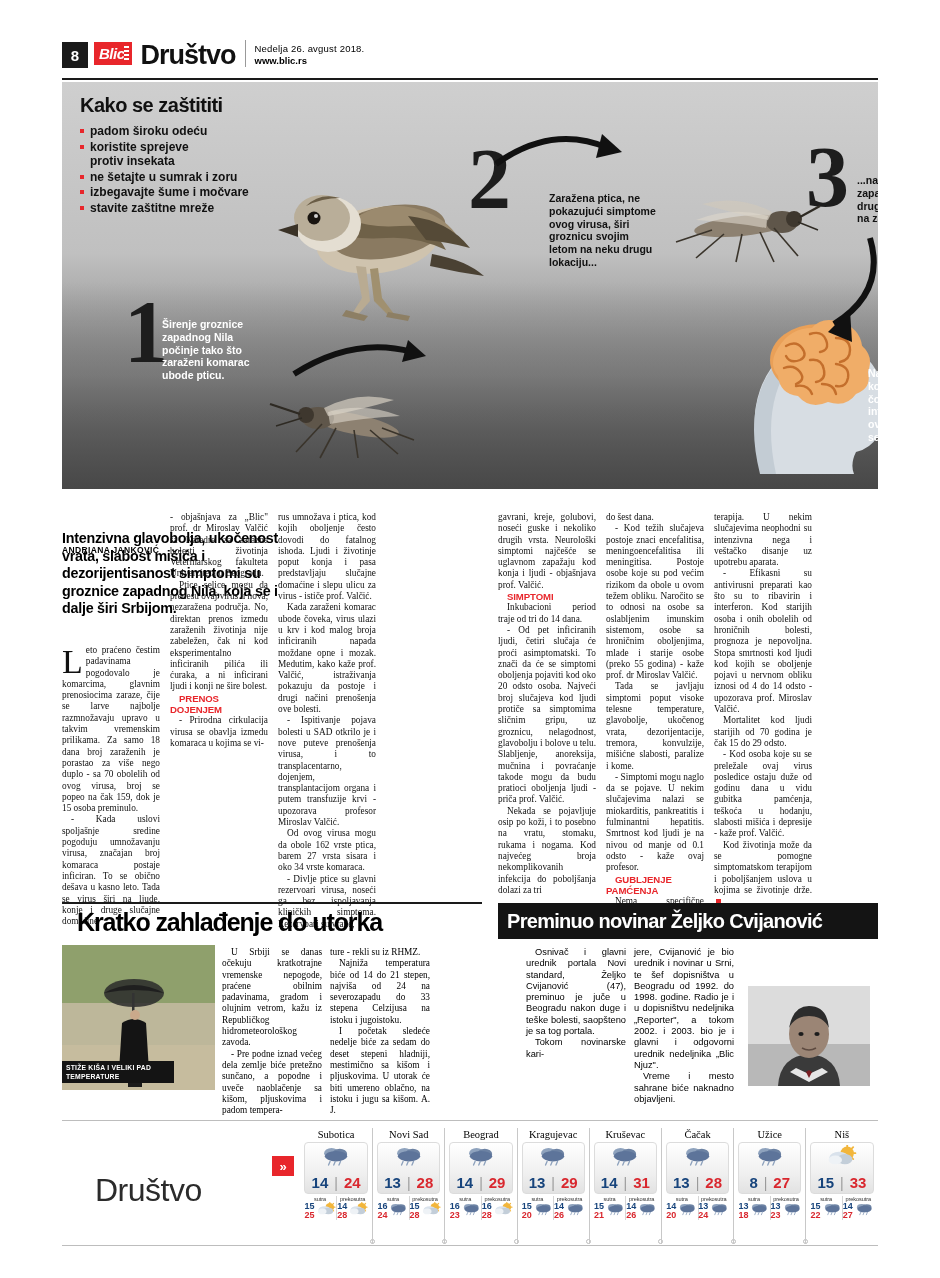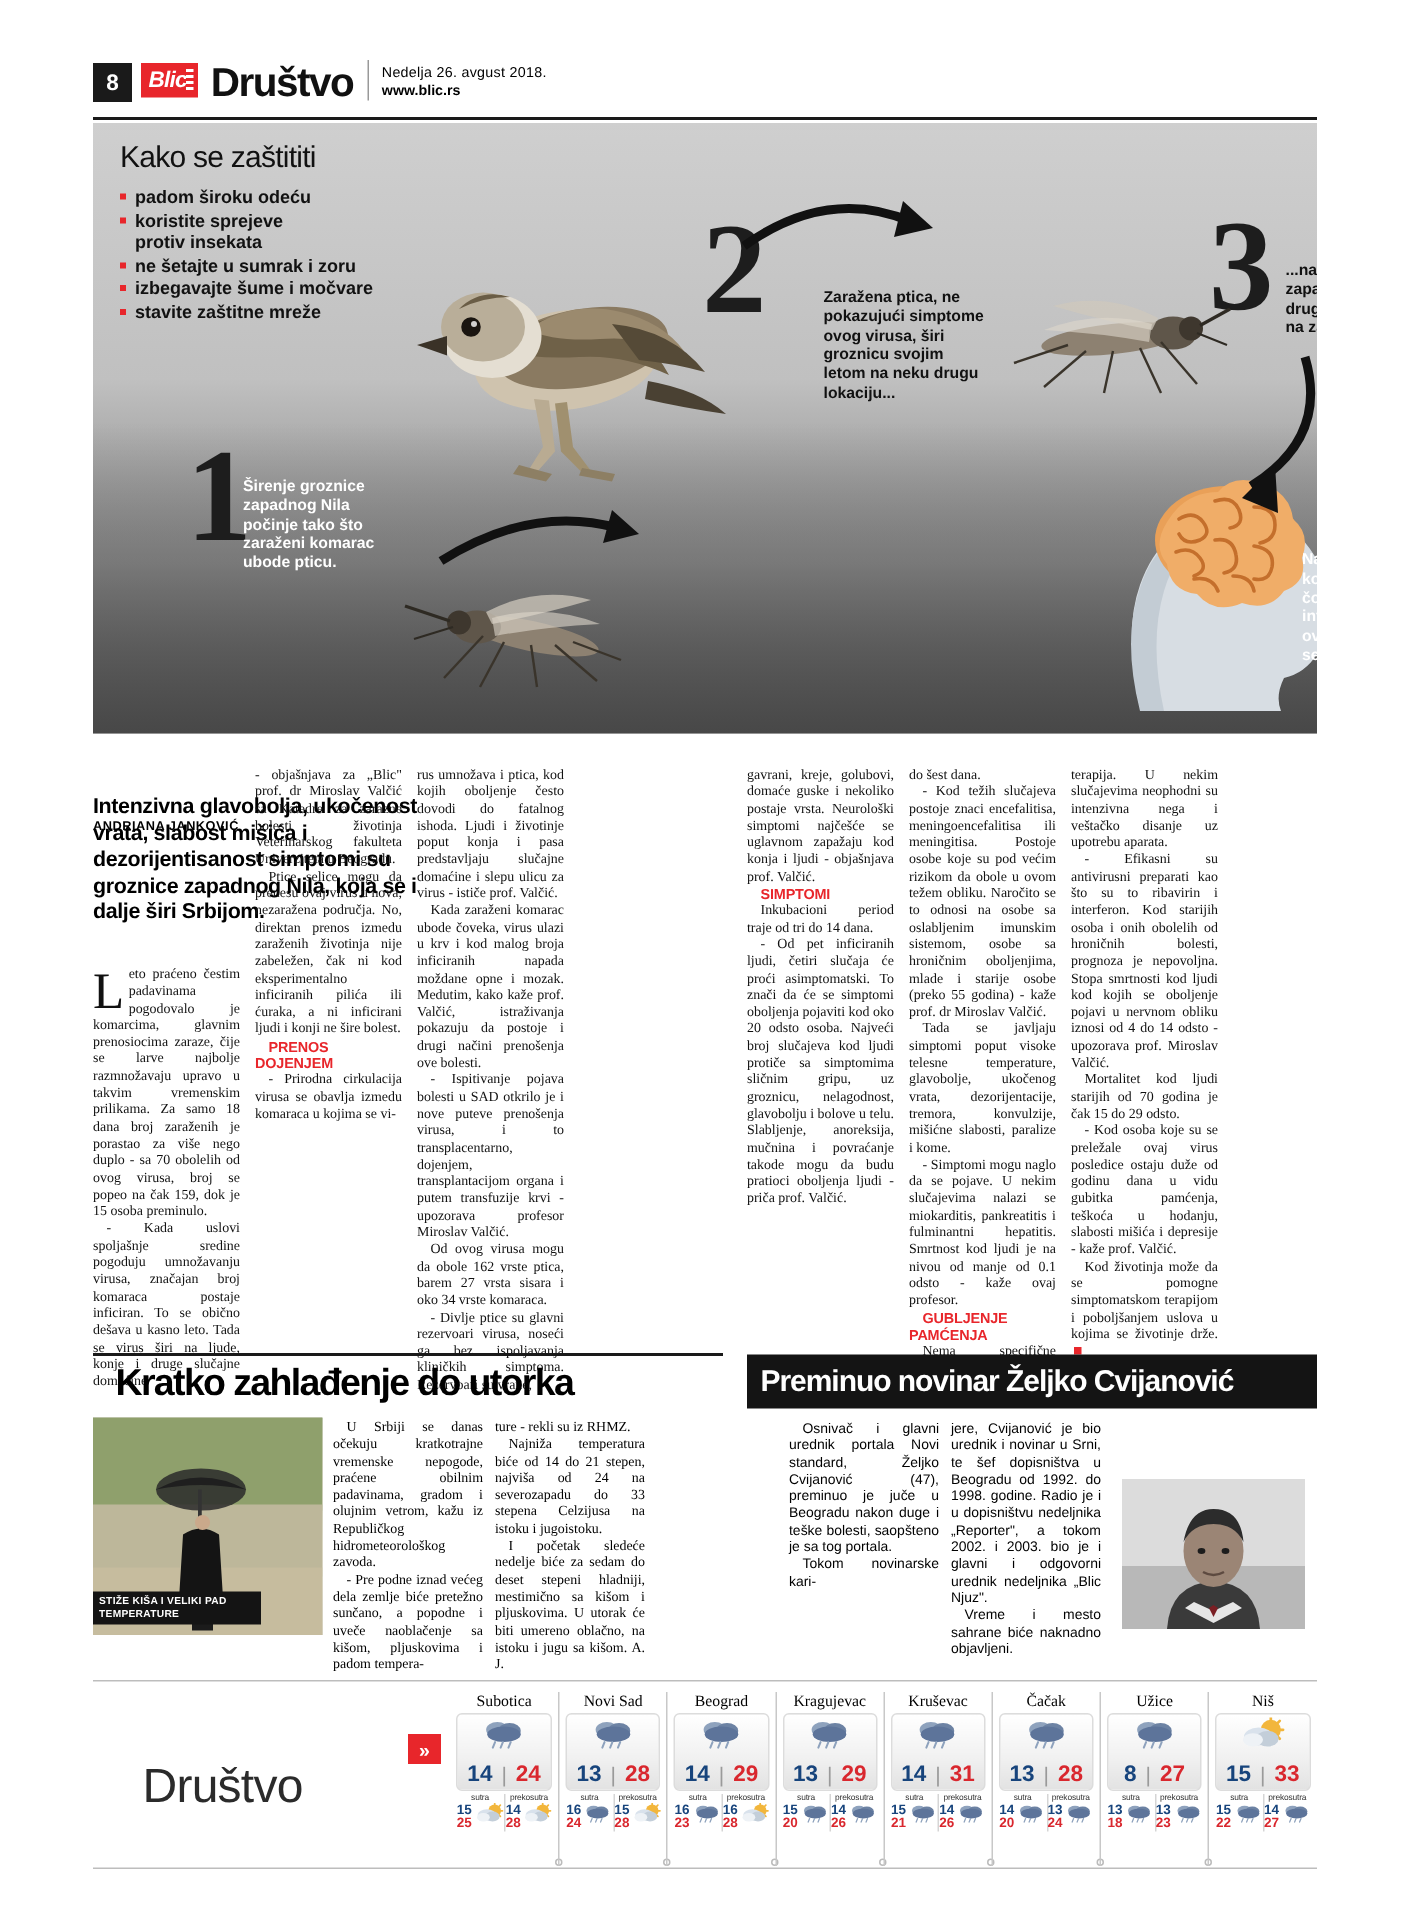--- a/index.html
+++ b/index.html
@@ -55,21 +55,21 @@
     overflow:hidden;
   }
   .info-lower {
     position:absolute; left:0; top:200px; width:816px; height:207px;
     background:linear-gradient(to bottom,rgba(150,150,150,0) 0%, rgba(110,110,110,0.55) 45%, rgba(70,70,70,0.9) 100%);
   }
   .head-protect {
     position:absolute; left:18px; top:12px; z-index:6;
   }
   .head-protect h2 {
-    font-size:20px; font-weight:normal; letter-spacing:-0.5px; color:#111;
+    font-size:20px; font-weight:bold; letter-spacing:-0.5px; color:#111;
     margin-bottom:7px;
   }
   .head-protect ul { list-style:none; }
   .head-protect li {
     font-size:12px; font-weight:bold; color:#111; line-height:14.5px;
     padding-left:10px; position:relative; margin-bottom:1px;
   }
   .head-protect li::before {
     content:""; position:absolute; left:0; top:5px;
     width:4px; height:4px; background:#e8262b;
@@ -366,24 +366,25 @@
 
   <div class="col c-c">
     <p class="noind">rus umnožava i ptica, kod kojih oboljenje često dovodi do fatalnog ishoda. Ljudi i životinje poput konja i pasa predstavljaju slučajne domaćine i slepu ulicu za virus - ističe prof. Valčić.</p>
     <p>Kada zaraženi komarac ubode čoveka, virus ulazi u krv i kod malog broja inficiranih napada moždane opne i mozak. Medutim, kako kaže prof. Valčić, istraživanja pokazuju da postoje i drugi načini prenošenja ove bolesti.</p>
     <p>- Ispitivanje pojava bolesti u SAD otkrilo je i nove puteve prenošenja virusa, i to transplacentarno, dojenjem, transplantacijom organa i putem transfuzije krvi - upozorava profesor Miroslav Valčić.</p>
     <p>Od ovog virusa mogu da obole 162 vrste ptica, barem 27 vrsta sisara i oko 34 vrste komaraca.</p>
     <p>- Divlje ptice su glavni rezervoari virusa, noseći ga bez ispoljavanja kliničkih simptoma. Rezervoari su vrane,</p>
   </div>
 
   <div class="col c-d">
-    <p class="noind">gavrani, kreje, golubovi, domaće guske i nekoliko postaje vrsta. Neurološki simptomi najčešće se uglavnom zapažaju kod konja i ljudi - objašnjava prof. Valčić.</p>
+    <p class="noind">gavrani, kreje, golubovi, noseći guske i nekoliko drugih vrsta. Neurološki simptomi najčešće se uglavnom zapažaju kod konja i ljudi - objašnjava prof. Valčić.</p>
     <p class="subhead">SIMPTOMI</p>
     <p>Inkubacioni period traje od tri do 14 dana.</p>
     <p>- Od pet inficiranih ljudi, četiri slučaja će proći asimptomatski. To znači da će se simptomi oboljenja pojaviti kod oko 20 odsto osoba. Najveći broj slučajeva kod ljudi protiče sa simptomima sličnim gripu, uz groznicu, nelagodnost, glavobolju i bolove u telu. Slabljenje, anoreksija, mučnina i povraćanje takode mogu da budu pratioci oboljenja ljudi - priča prof. Valčić.</p>
+    <p>Nekada se pojavljuje osip po koži, i to posebno na vratu, stomaku, rukama i nogama. Kod najvećeg broja nekomplikovanih infekcija do poboljšanja dolazi za tri</p>
   </div>
 
   <div class="col c-e">
     <p class="noind">do šest dana.</p>
     <p>- Kod težih slučajeva postoje znaci encefalitisa, meningoencefalitisa ili meningitisa. Postoje osobe koje su pod većim rizikom da obole u ovom težem obliku. Naročito se to odnosi na osobe sa oslabljenim imunskim sistemom, osobe sa hroničnim oboljenjima, mlade i starije osobe (preko 55 godina) - kaže prof. dr Miroslav Valčić.</p>
     <p>Tada se javljaju simptomi poput visoke telesne temperature, glavobolje, ukočenog vrata, dezorijentacije, tremora, konvulzije, mišićne slabosti, paralize i kome.</p>
     <p>- Simptomi mogu naglo da se pojave. U nekim slučajevima nalazi se miokarditis, pankreatitis i fulminantni hepatitis. Smrtnost kod ljudi je na nivou od manje od 0.1 odsto - kaže ovaj profesor.</p>
     <p class="subhead">GUBLJENJE PAMĆENJA</p>
     <p>Nema specifične terapije, već se sprovodi simptomatska</p>
   </div>

